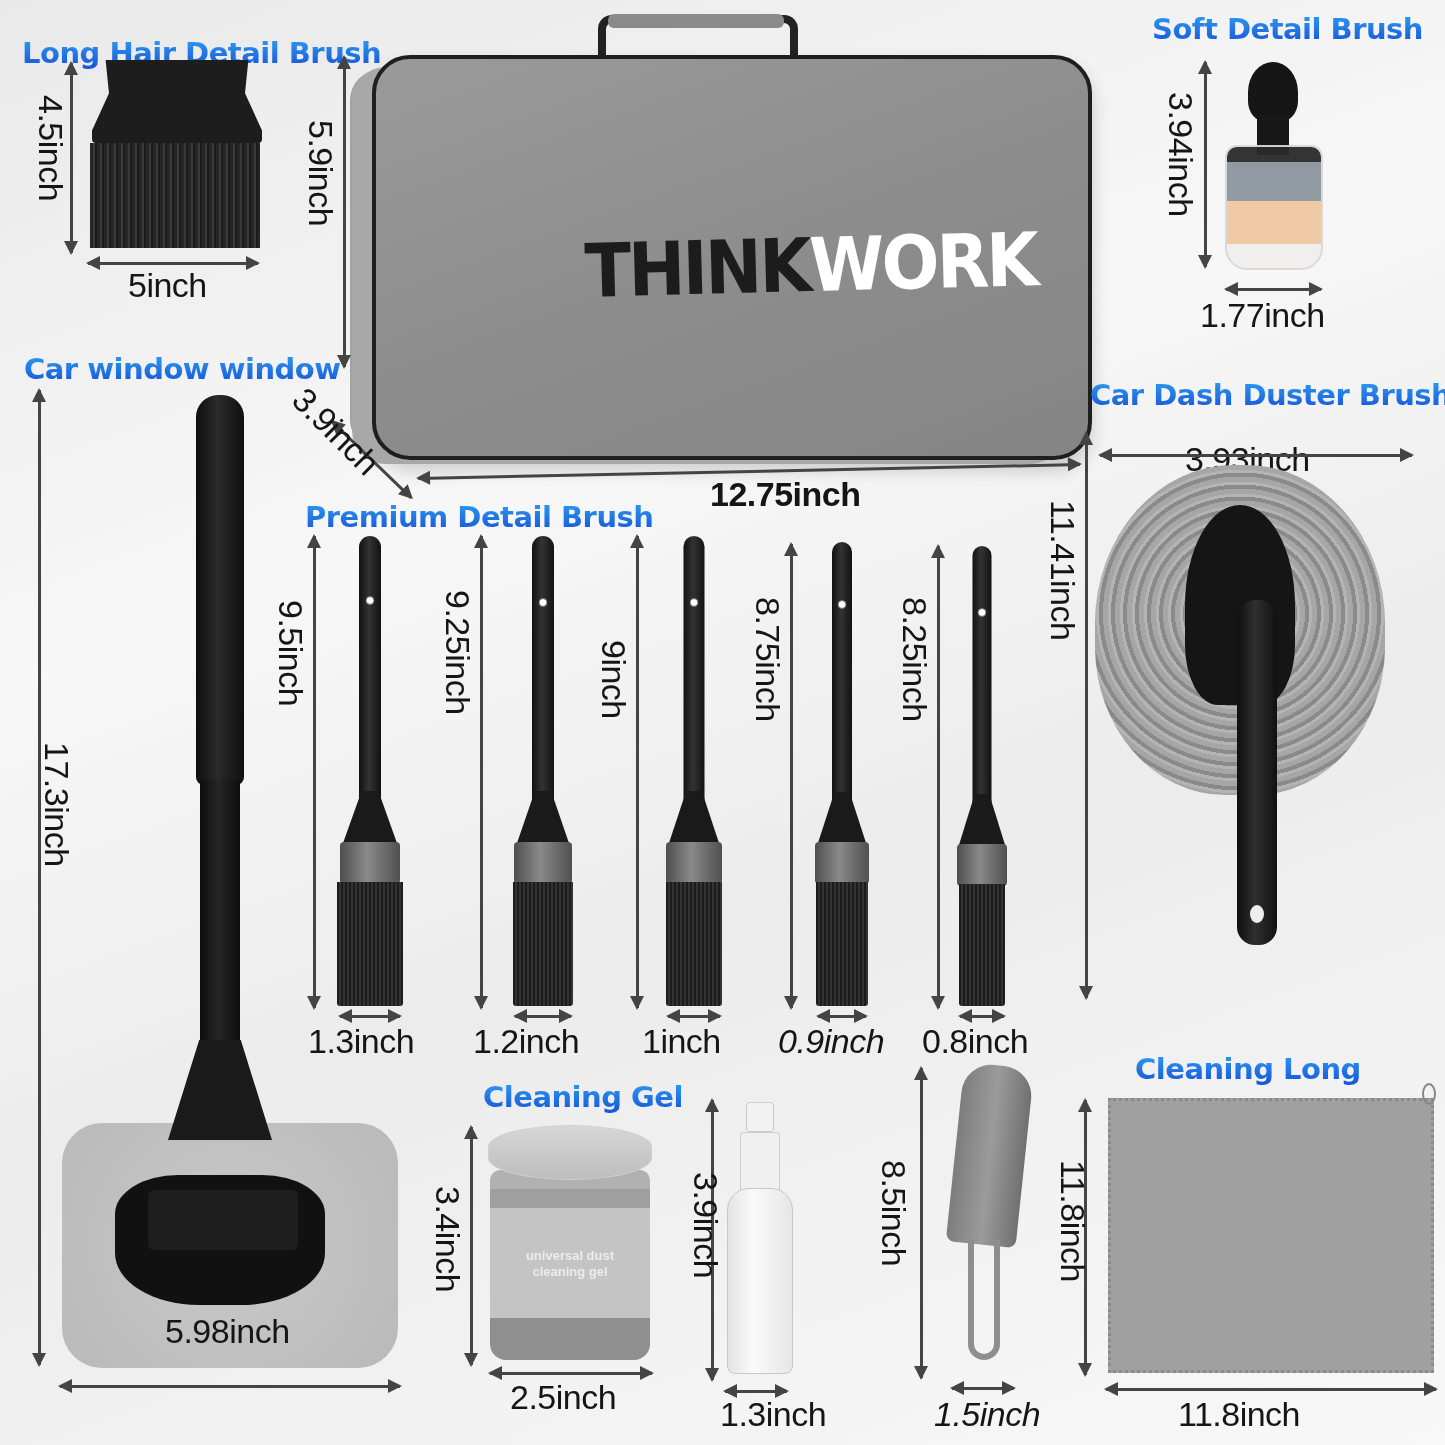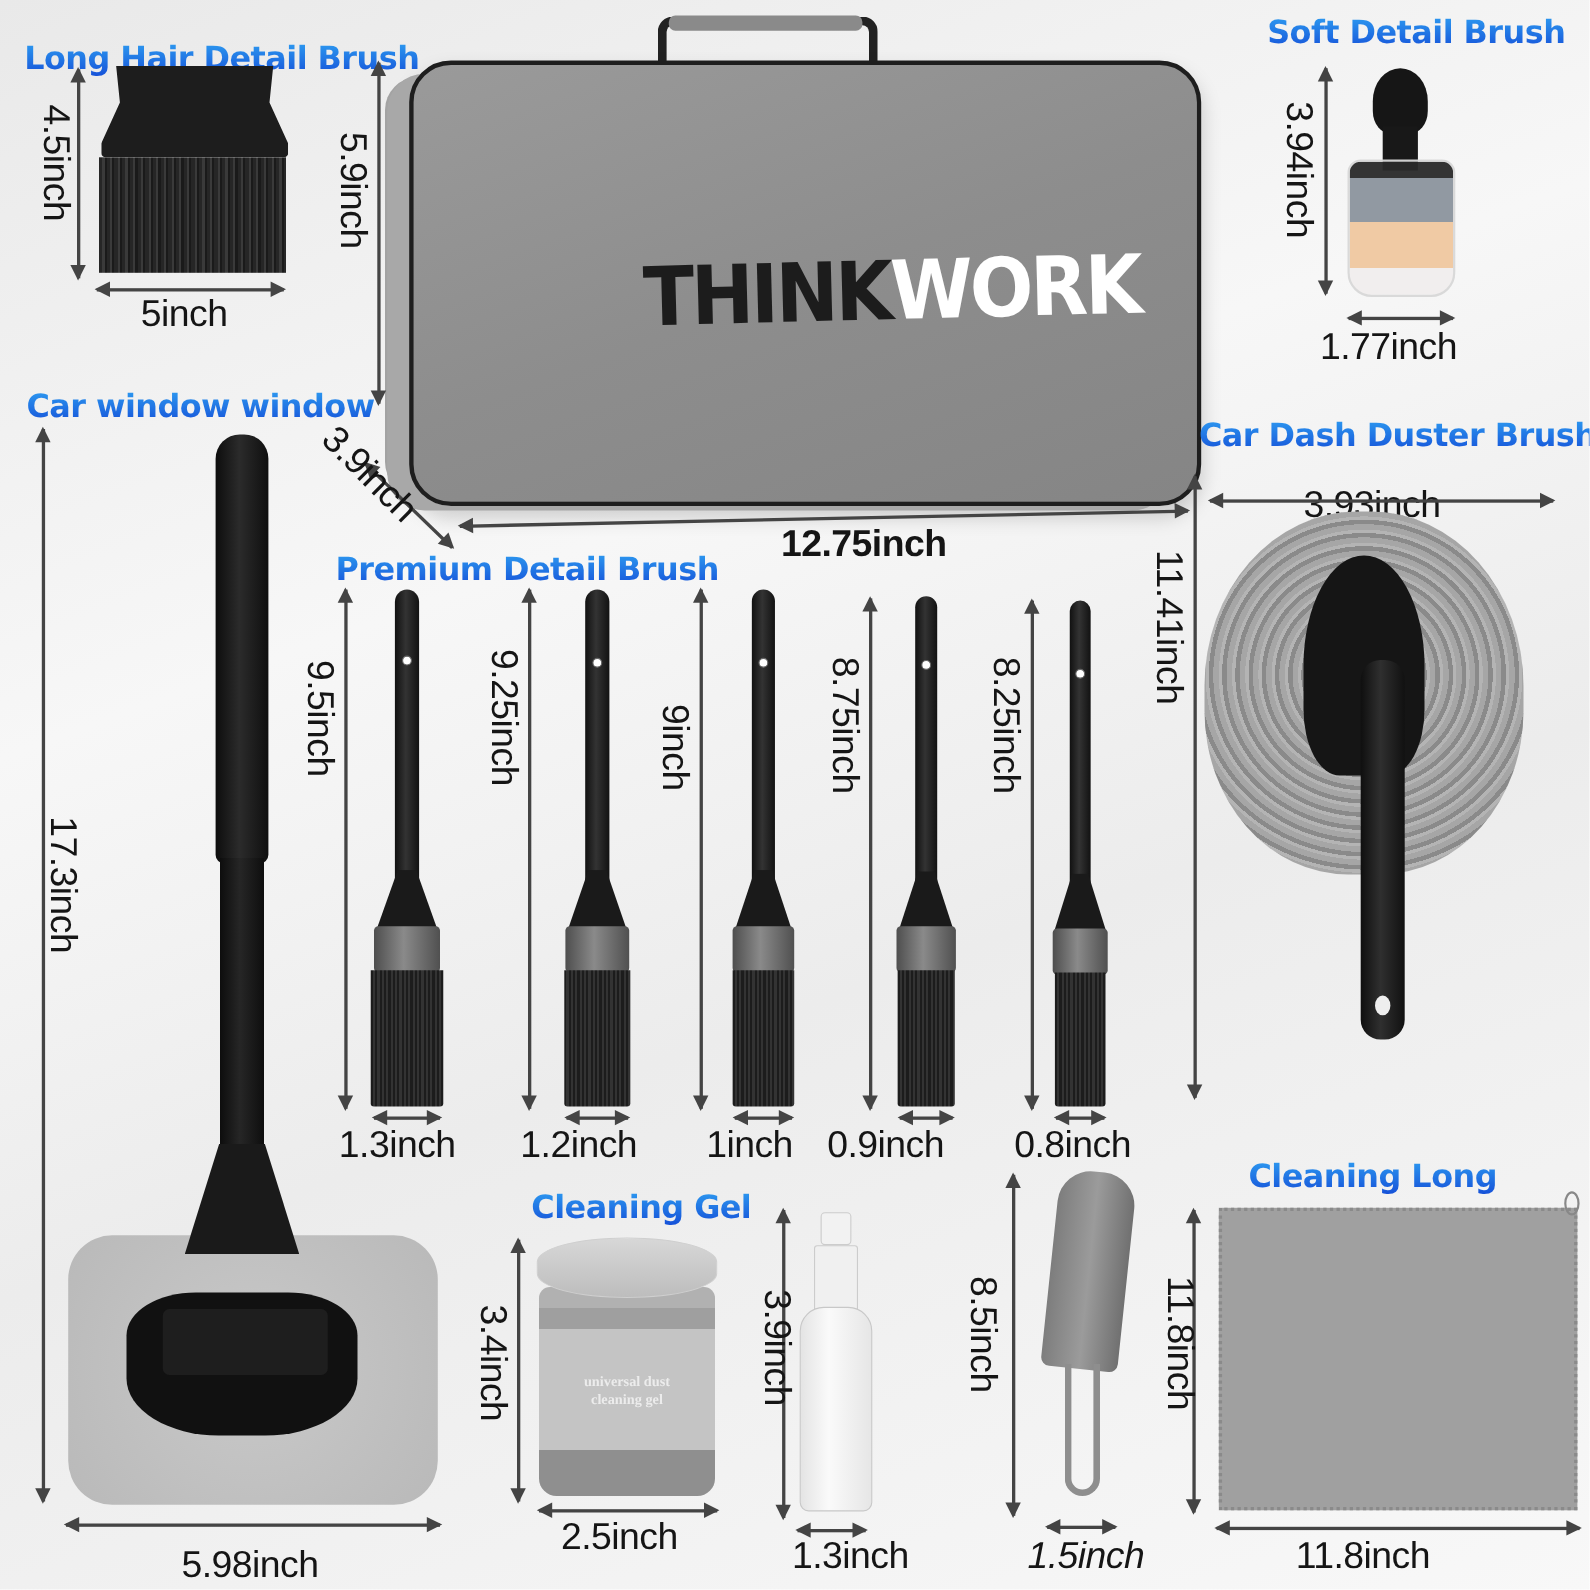--- a/index.html
+++ b/index.html
@@ -139,21 +139,21 @@
   }
   .du-handle {
     position: absolute; left: 1237px; top: 600px; width: 40px; height: 345px;
     background: linear-gradient(90deg,#0f0f0f,#2f2f2f 45%,#111); border-radius: 18px;
   }
   .du-hole { position: absolute; left: 1250px; top: 905px; width: 14px; height: 18px; border-radius: 50%; background: #eee; }
 
   
   .gel-lid { position: absolute; left: 488px; top: 1125px; width: 164px; height: 55px; border-radius: 50%/40%; background: linear-gradient(180deg,#d7d7d7,#bdbdbd); border: 1px solid #cfcfcf; }
   .gel-jar { position: absolute; left: 490px; top: 1170px; width: 160px; height: 190px; border-radius: 10px 10px 16px 16px; background: linear-gradient(180deg,#b1b1b1 0 10%,#9f9f9f 10% 20%,#c4c4c4 20% 78%,#8f8f8f 78%); }
-  .gel-label { position: absolute; left: 512px; top: 1248px; width: 116px; text-align: center; color: #ececec; font-family: Liberation Serif, serif; font-size: 13px; font-weight: bold; line-height: 16px; }
+  .gel-label { position: absolute; left: 512px; top: 1248px; width: 116px; text-align: center; color: #ececec; font-family: Liberation Sans, sans-serif; font-size: 13px; font-weight: bold; line-height: 16px; }
 
   
   .sp-cap { position: absolute; left: 746px; top: 1102px; width: 28px; height: 30px; background: #f2f2f2; border: 1px solid #ccc; border-radius: 4px; }
   .sp-nozzle { position: absolute; left: 740px; top: 1132px; width: 40px; height: 60px; background: #f0f0f0; border: 1px solid #ccc; border-radius: 3px; }
   .sp-body { position: absolute; left: 727px; top: 1188px; width: 66px; height: 186px; background: linear-gradient(90deg,#e4e4e4,#fafafa 40%,#e6e6e6); border: 1px solid #c8c8c8; border-radius: 22px 22px 8px 8px; }
 
   
   .vb-head { position: absolute; left: 955px; top: 1065px; width: 70px; height: 180px; background: linear-gradient(90deg,#7d7d7d,#9b9b9b 50%,#707070); border-radius: 30px 30px 8px 8px; transform: rotate(6deg); }
   .vb-handle { position: absolute; left: 968px; top: 1240px; width: 32px; height: 120px; border: 6px solid #8e8e8e; border-top: none; border-radius: 0 0 18px 18px; }
 
@@ -198,21 +198,21 @@
 <div class="title" style="left:24px;top:352px;">Car window window</div>
 <div class="wb-handle"></div>
 <div class="wb-pole"></div>
 <div class="wb-pad"></div>
 <div class="wb-hole"></div>
 <div class="wb-base"></div>
 <div class="wb-neck"></div>
 <div class="arrow-v" style="left:38px;top:390px;height:975px;"></div>
 <div class="dim v" style="left:76px;top:742px;">17.3inch</div>
 <div class="arrow-h" style="left:60px;top:1385px;width:340px;"></div>
-<div class="dim" style="left:165px;top:1404px;">5.98inch</div>
+<div class="dim" style="left:165px;top:1312px;">5.98inch</div>
 
 <div class="title" style="left:1090px;top:378px;">Car Dash Duster Brush</div>
 <div class="dim" style="left:1185px;top:440px;">3.93inch</div>
 <div class="arrow-h" style="left:1100px;top:454px;width:312px;"></div>
 <div class="du-mop"></div>
 <div class="du-net"></div>
 <div class="du-handle"></div>
 <div class="du-hole"></div>
 <div class="arrow-v" style="left:1085px;top:433px;height:565px;"></div>
 <div class="dim v" style="left:1082px;top:500px;">11.41inch</div>
@@ -258,21 +258,21 @@
 <div class="arrow-v" style="left:790px;top:544px;height:464px;"></div>
 <div class="dim v" style="left:787px;top:597px;">8.75inch</div>
 <div class="pd" style="left:808px;top:542px;width:68px;height:464px;">
   <div class="pd-stick" style="top:0;width:20px;height:294px;"></div>
   <div class="pd-hole" style="top:58px;"></div>
   <div class="pd-flare" style="top:250px;width:50px;height:54px;"></div>
   <div class="pd-ferrule" style="top:300px;width:54px;height:42px;"></div>
   <div class="pd-bristle" style="top:340px;width:52px;height:124px;"></div>
 </div>
 <div class="arrow-h" style="left:818px;top:1015px;width:48px;"></div>
-<div class="dim" style="left:752px;top:1022px;">0.9inch</div>
+<div class="dim" style="left:778px;top:1022px;font-style:italic;">0.9inch</div>
 
 <div class="arrow-v" style="left:937px;top:546px;height:462px;"></div>
 <div class="dim v" style="left:934px;top:597px;">8.25inch</div>
 <div class="pd" style="left:950px;top:546px;width:64px;height:460px;">
   <div class="pd-stick" style="top:0;width:19px;height:292px;"></div>
   <div class="pd-hole" style="top:62px;"></div>
   <div class="pd-flare" style="top:248px;width:48px;height:54px;"></div>
   <div class="pd-ferrule" style="top:298px;width:50px;height:42px;"></div>
   <div class="pd-bristle" style="top:338px;width:46px;height:122px;"></div>
 </div>

